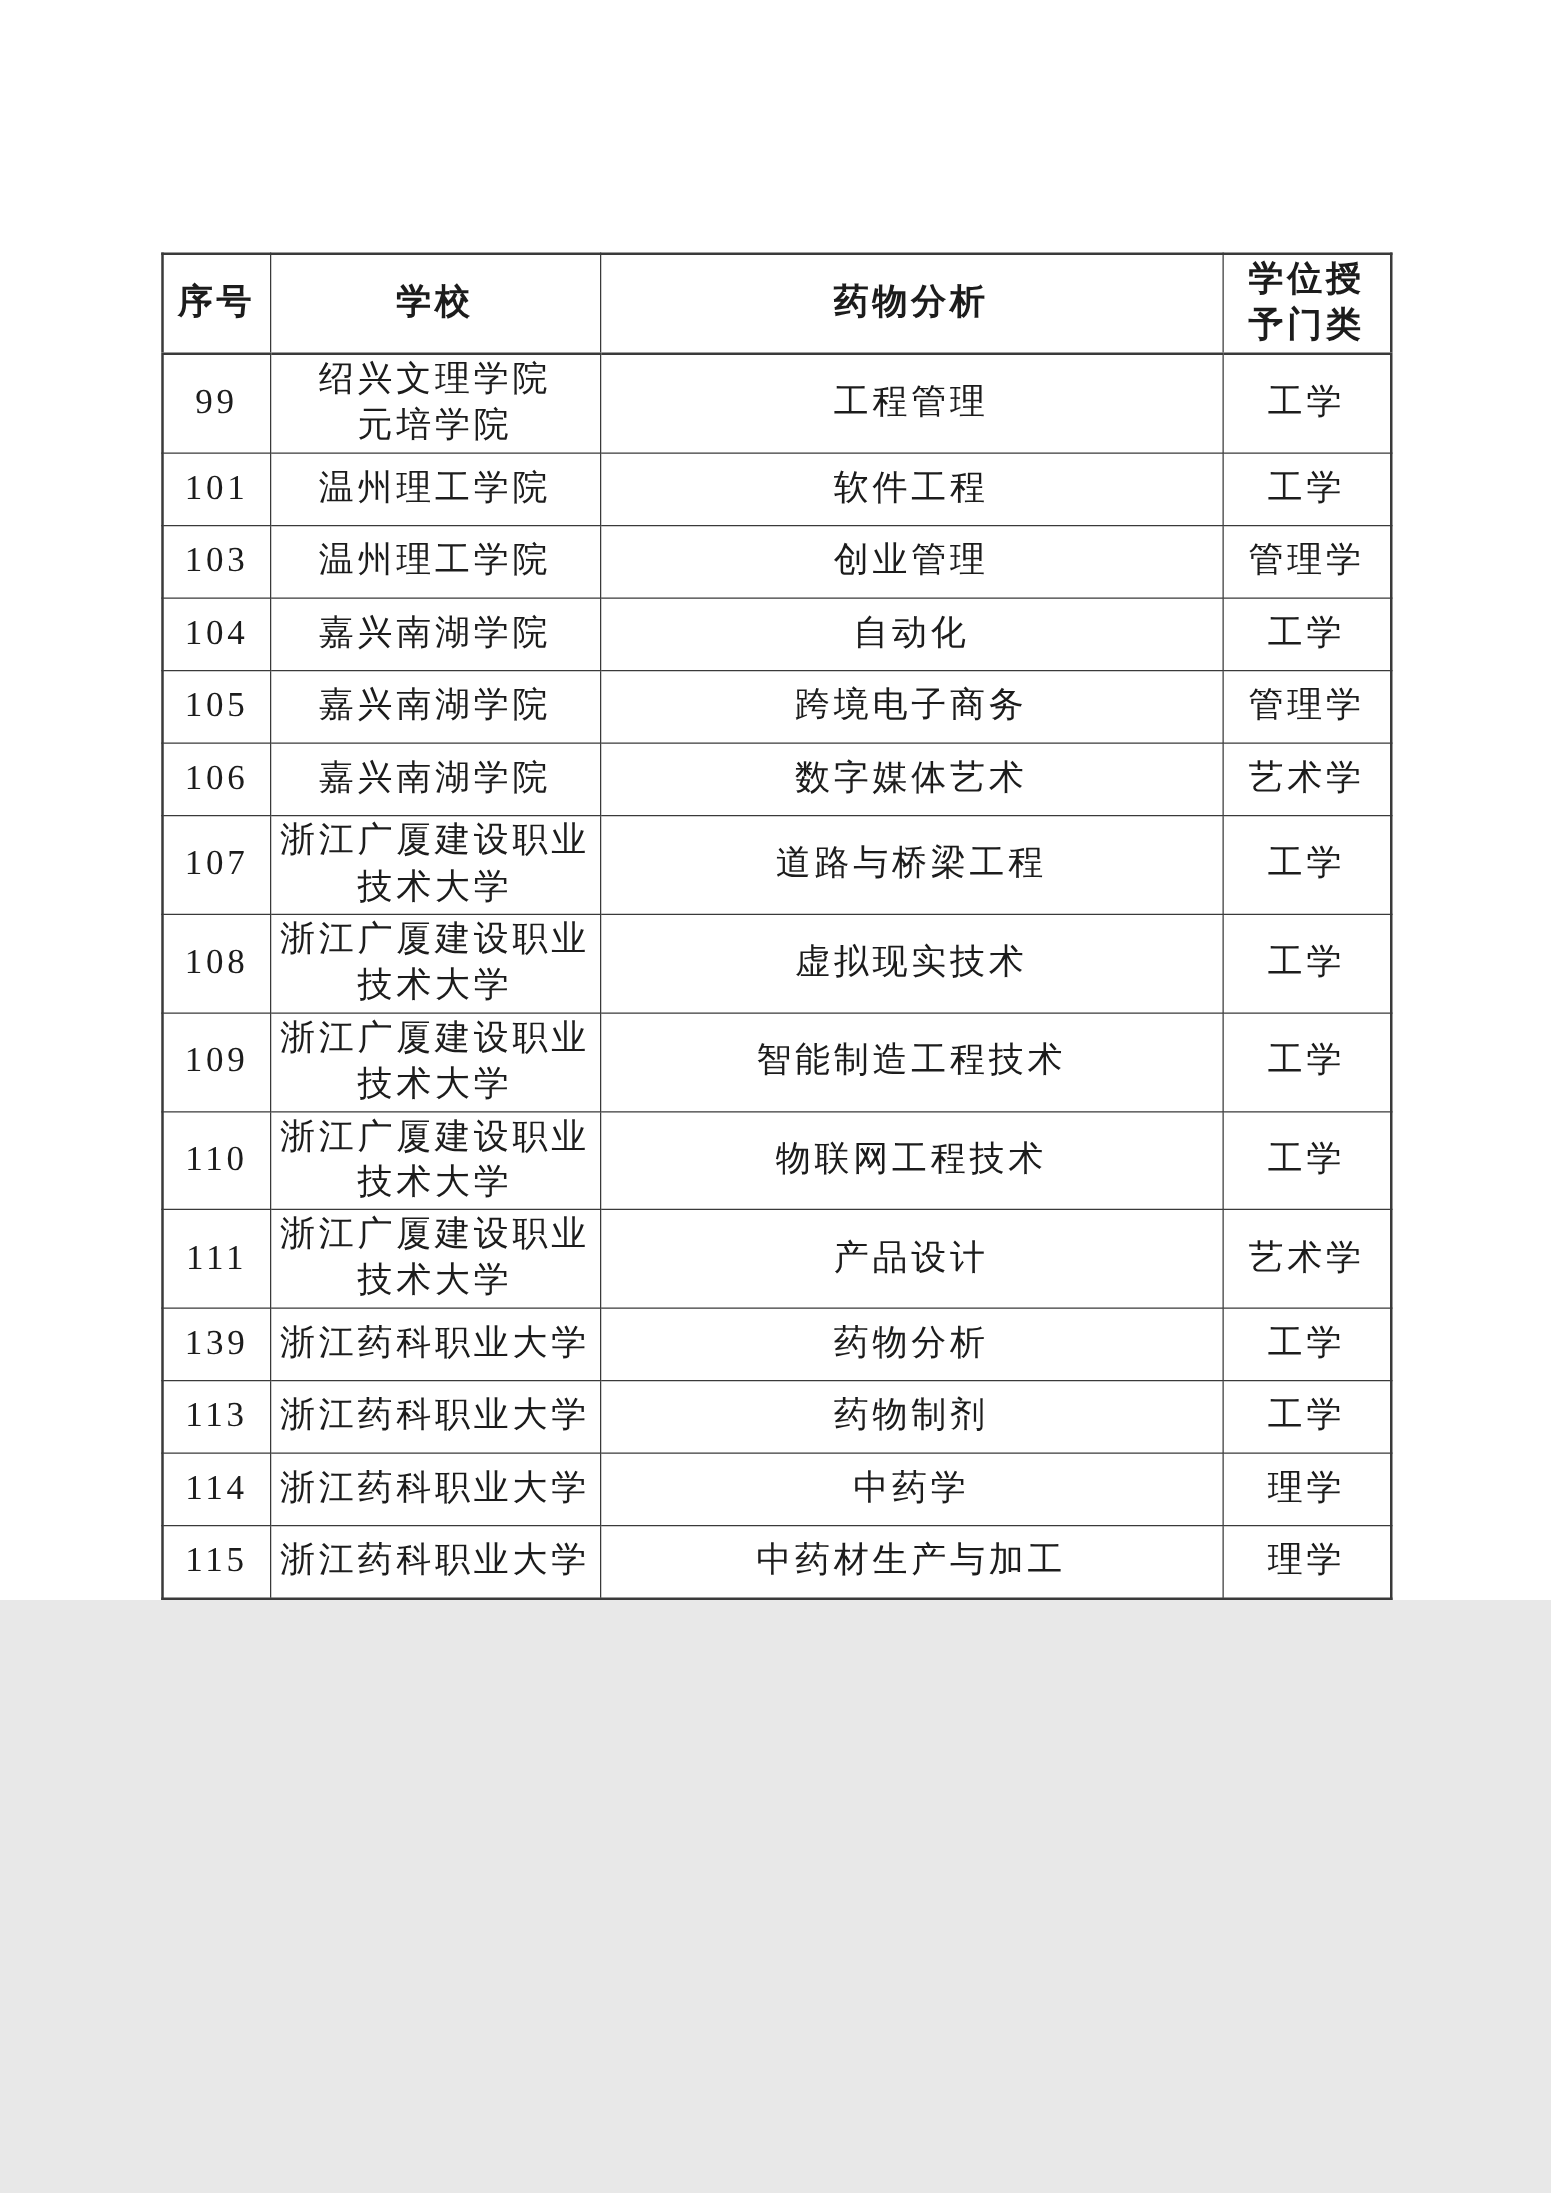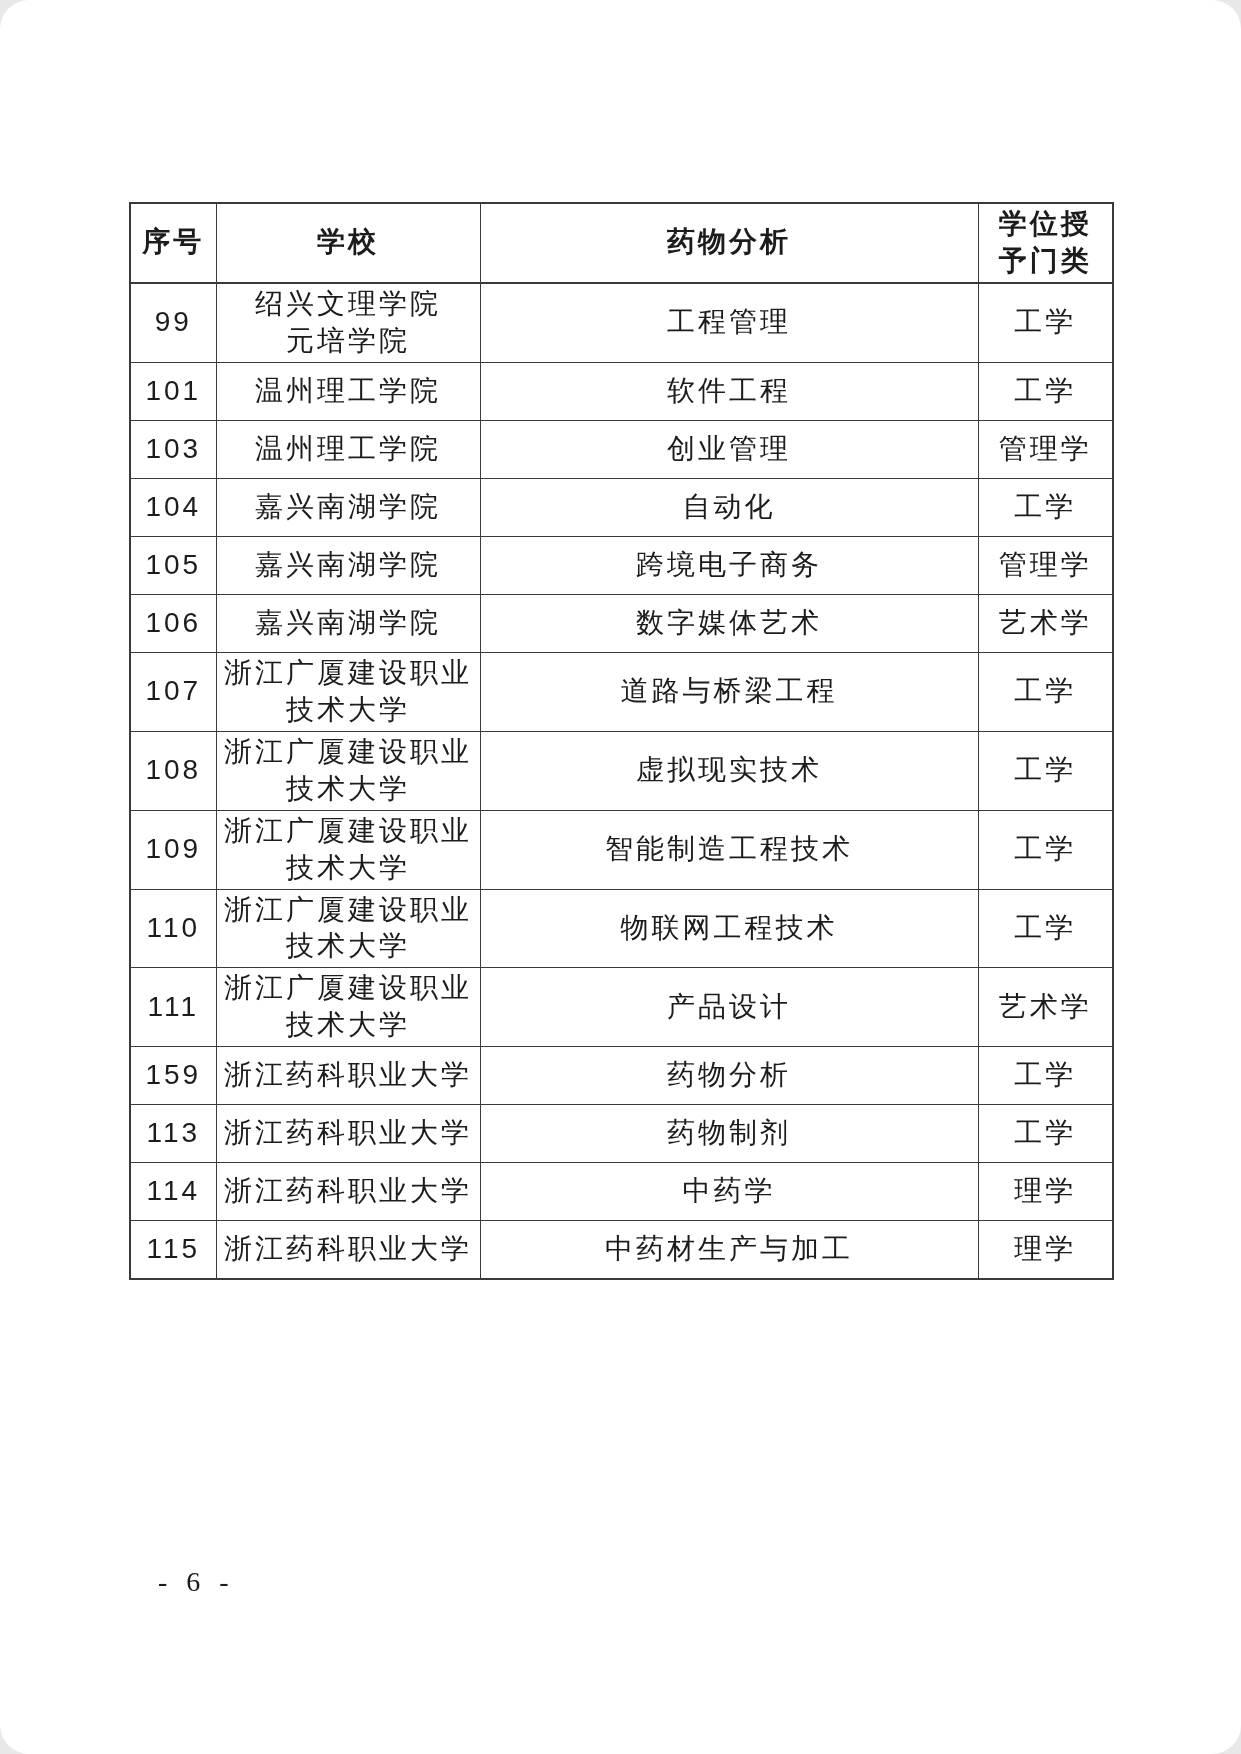--- a/index.html
+++ b/index.html
@@ -1,25 +1,24 @@
 <!DOCTYPE html>
 <html><head>
 <meta charset="utf-8">
 <style>
   * { margin: 0; padding: 0; box-sizing: border-box; }
   html, body { background: #e8e8e8; }
   .page {
     position: relative;
     width: 1241px;
-    height: 1754px;
+    height: 1280px;
     background: #ffffff;
     font-family: "Liberation Serif", "DejaVu Serif", serif;
     color: #1c1c1c;
     overflow: hidden;
-    border-radius: 29px;
   }
   table.doc-table {
     position: absolute;
     left: 129px;
     top: 202px;
     width: 983px;
     border-collapse: collapse;
     table-layout: fixed;
     border: 2.5px solid #3a3a3a;
   }
@@ -39,21 +38,21 @@
     padding: 2px 2px;
     font-weight: normal;
   }
   table.doc-table thead th {
     font-weight: bold;
     height: 75px;
     border-bottom: 2.5px solid #3a3a3a;
   }
   table.doc-table tbody tr { height: 58px; }
   table.doc-table tbody tr.tall { height: 78px; }
-  td.no-cell { font-family: Liberation Sans, sans-serif; letter-spacing: 1px; }
+  td.no-cell { font-family: Liberation Serif, serif; letter-spacing: 1px; }
   .page-footer {
     position: absolute;
     left: 158px;
     top: 1566px;
     font-size: 28px;
     letter-spacing: 6px;
     color: #1c1c1c;
     font-family: "Liberation Serif", "DejaVu Serif", serif;
   }
 </style>
@@ -158,21 +157,21 @@
 
     <tr class="tall">
       <td class="no-cell">111</td>
       <td>浙江广厦建设职业
 技术大学</td>
       <td>产品设计</td>
       <td>艺术学</td>
     </tr>
 
     <tr>
-      <td class="no-cell">159</td>
+      <td class="no-cell">139</td>
       <td>浙江药科职业大学</td>
       <td>药物分析</td>
       <td>工学</td>
     </tr>
 
     <tr>
       <td class="no-cell">113</td>
       <td>浙江药科职业大学</td>
       <td>药物制剂</td>
       <td>工学</td>

